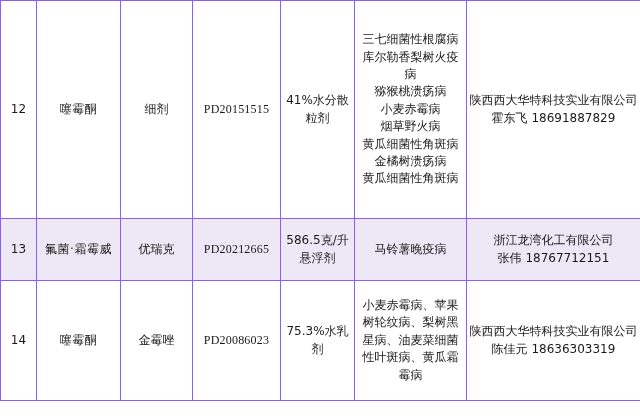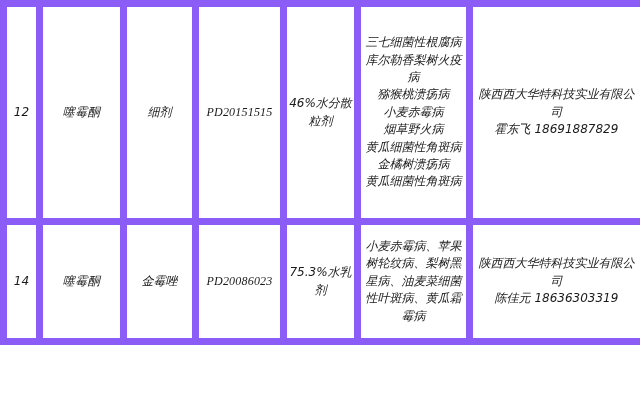--- a/index.html
+++ b/index.html
@@ -17,29 +17,28 @@
     width: 640px;
     height: 417px;
     position: relative;
   }
   table.grid {
     border-collapse: collapse;
     width: 640px;
     table-layout: fixed;
   }
   table.grid td {
-    border: 7px solid #8b5cf6;
+    border: 1px solid #8b5cf6;
     text-align: center;
     vertical-align: middle;
     color: #1a1a1a;
     font-size: 12px;
     line-height: 1.45;
     padding: 3px 2px;
     word-break: break-all;
-    font-style: italic;
   }
   
   col.c-idx   { width: 36px; }
   col.c-ing   { width: 84px; }
   col.c-trade { width: 72px; }
   col.c-reg   { width: 88px; }
   col.c-form  { width: 74px; }
   col.c-use   { width: 112px; }
   col.c-firm  { width: 174px; }
 
@@ -91,34 +90,46 @@
       <col class="c-form">
       <col class="c-use">
       <col class="c-firm">
     </colgroup>
     <tbody>
       <tr class="row-odd tall-1">
         <td class="cell-idx">12</td>
         <td class="cell-ing">噻霉酮</td>
         <td class="cell-trade">细剂</td>
         <td class="cell-reg">PD20151515</td>
-        <td class="cell-form">46%水分散粒剂</td>
+        <td class="cell-form">41%水分散粒剂</td>
         <td class="cell-use">
             <div>三七细菌性根腐病</div>
             <div>库尔勒香梨树火疫病</div>
             <div>猕猴桃溃疡病</div>
             <div>小麦赤霉病</div>
             <div>烟草野火病</div>
             <div>黄瓜细菌性角斑病</div>
             <div>金橘树溃疡病</div>
             <div>黄瓜细菌性角斑病</div>
           </td>
         <td class="cell-firm">
           <span class="firm-line">陕西西大华特科技实业有限公司</span>
           <span class="firm-line">霍东飞 18691887829</span>
+        </td>
+      </tr>
+      <tr class="row-even tall-2">
+        <td class="cell-idx">13</td>
+        <td class="cell-ing">氟菌·霜霉威</td>
+        <td class="cell-trade">优瑞克</td>
+        <td class="cell-reg">PD20212665</td>
+        <td class="cell-form">586.5克/升悬浮剂</td>
+        <td class="cell-use">马铃薯晚疫病</td>
+        <td class="cell-firm">
+          <span class="firm-line">浙江龙湾化工有限公司</span>
+          <span class="firm-line">张伟 18767712151</span>
         </td>
       </tr>
       <tr class="row-odd tall-3">
         <td class="cell-idx">14</td>
         <td class="cell-ing">噻霉酮</td>
         <td class="cell-trade">金霉唑</td>
         <td class="cell-reg">PD20086023</td>
         <td class="cell-form">75.3%水乳剂</td>
         <td class="cell-use">小麦赤霉病、苹果树轮纹病、梨树黑星病、油麦菜细菌性叶斑病、黄瓜霜霉病</td>
         <td class="cell-firm">

